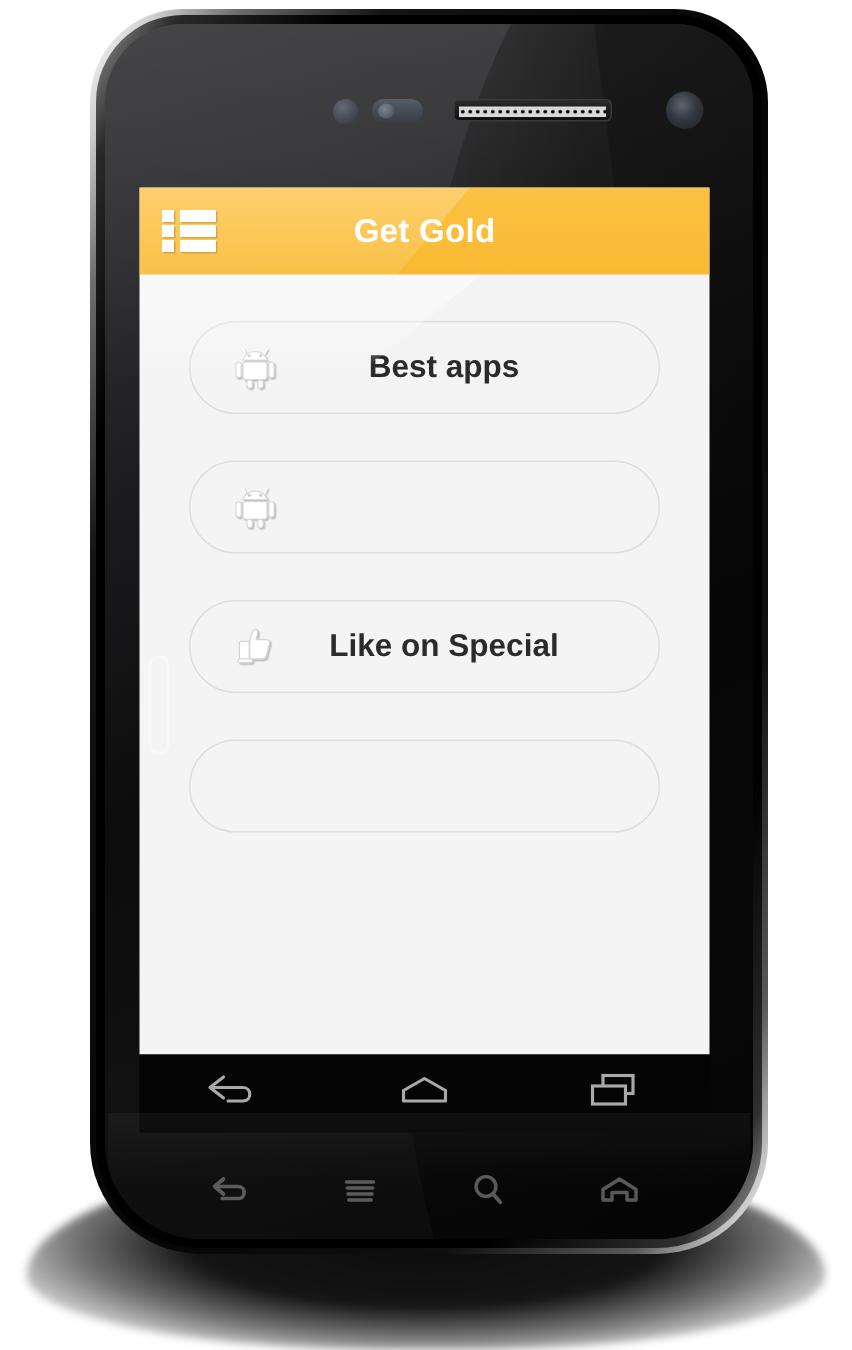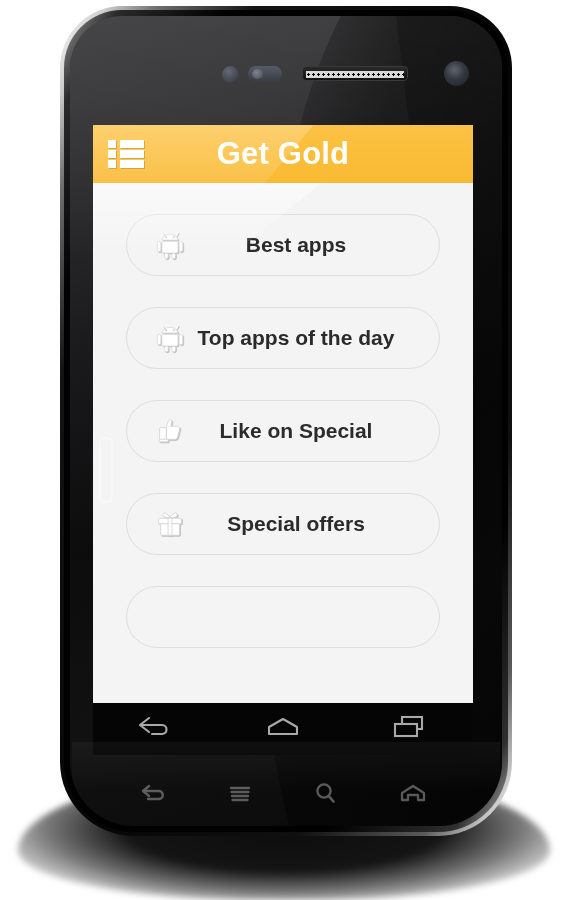--- a/index.html
+++ b/index.html
@@ -199,21 +199,21 @@
     flex: 1; height: 8px; margin-left: 4px; background: #fff;
     box-shadow: 1px 1px 0 rgba(120,80,10,0.28);
   }
 
   .bar-title {
     position: absolute;
     left: 0; right: 0; top: 0;
     height: 58px;
     line-height: 58px;
     text-align: center;
-    font-size: 31px;
+    font-size: 22px;
     font-weight: bold;
     color: #ffffff;
     letter-spacing: .2px;
     z-index: 2;
     pointer-events: none;
   }
 
   
   .list {
     position: relative;
@@ -372,51 +372,36 @@
               <circle cx="13.2" cy="9.2" r="1.05" fill="#cfcfcf" stroke="none"></circle>
               <circle cx="20.8" cy="9.2" r="1.05" fill="#cfcfcf" stroke="none"></circle>
               <rect x="9" y="13.4" width="16" height="11.6" rx="1.6"></rect>
               <rect x="4.3" y="13.4" width="3.5" height="10.4" rx="1.75"></rect>
               <rect x="26.2" y="13.4" width="3.5" height="10.4" rx="1.75"></rect>
               <rect x="11.6" y="25.2" width="3.6" height="5.6" rx="1.8"></rect>
               <rect x="18.8" y="25.2" width="3.6" height="5.6" rx="1.8"></rect>
             </g>
           </svg>
         </span>
-        <span class="item-label">Top apps of the day</span>
       </div>
 
       <div class="list-item">
         <span class="item-icon">
           <svg width="34" height="34" viewBox="0 0 34 34">
             <g fill="#ffffff" stroke="#d6d6d6" stroke-width="0.9" stroke-linejoin="round">
               <path d="M13.5 14.2 C13.5 11.6 14.6 9 15.6 6.6 C16.1 5.4 17.6 5.2 18.3 6 C18.9 6.7 18.9 7.8 18.6 9 L17.8 12.3 L24.6 12.3 C26.1 12.3 27.1 13.6 26.7 15 L24.6 23.3 C24.3 24.5 23.3 25.3 22.1 25.3 L13.5 25.3 Z"></path>
               <rect x="6.6" y="13.6" width="6.6" height="12.2" rx="1"></rect>
               <rect x="6.0" y="25.2" width="9.2" height="2.6" rx="0.8"></rect>
             </g>
           </svg>
         </span>
         <span class="item-label">Like on Special</span>
       </div>
 
 
-      <div class="list-item">
-        <span class="item-icon">
-          <svg width="34" height="34" viewBox="0 0 34 34">
-            <g fill="#ffffff" stroke="#d6d6d6" stroke-width="0.9" stroke-linejoin="round">
-              <path d="M17 10.4 C15.2 8.2 13.2 5.6 11.1 6.0 C9.3 6.4 9.3 9.0 11.2 9.9 C12.7 10.6 15.1 10.6 17 10.4 Z"></path>
-              <path d="M17 10.4 C18.8 8.2 20.8 5.6 22.9 6.0 C24.7 6.4 24.7 9.0 22.8 9.9 C21.3 10.6 18.9 10.6 17 10.4 Z"></path>
-              <rect x="5.6" y="11.2" width="22.8" height="5.6" rx="0.8"></rect>
-              <rect x="7.6" y="16.8" width="18.8" height="11.4" rx="0.8"></rect>
-              <rect x="15.1" y="11.2" width="3.8" height="17.0"></rect>
-            </g>
-          </svg>
-        </span>
-        <span class="item-label">Special offers</span>
-      </div>
 
       <div class="list-item">
         <span class="item-label"></span>
       </div>
 
     </div>
   </div>
 
   <div class="nav-bar">
 

